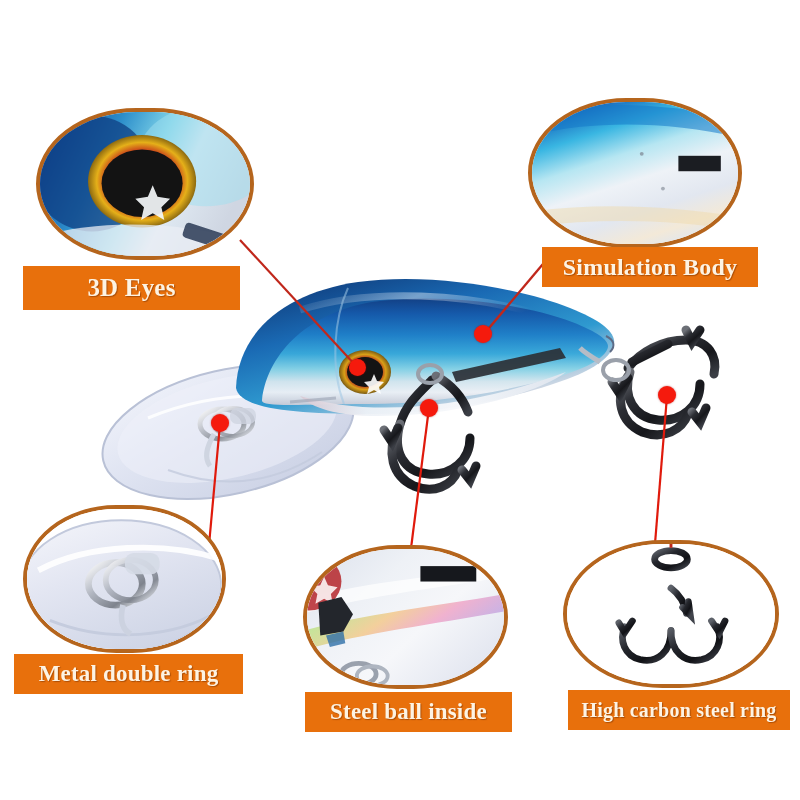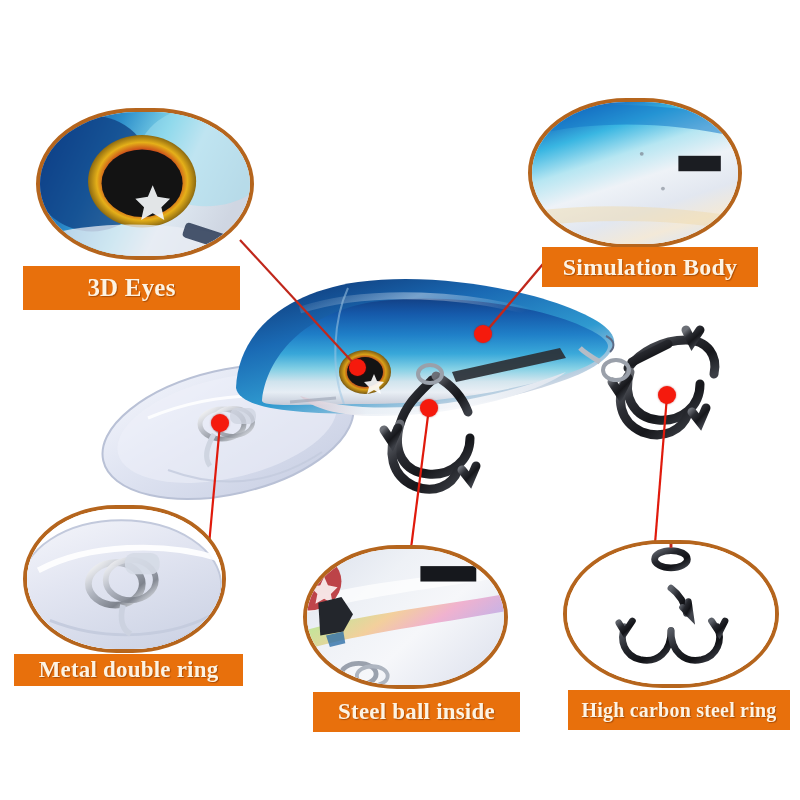--- a/index.html
+++ b/index.html
@@ -290,21 +290,21 @@
         <ellipse cx="104" cy="86" rx="104" ry="68" fill="url(#c3bg)" stroke="#c2c9dc" stroke-width="2"></ellipse>
         <path d="M18,70 C70,42 150,40 206,58" fill="none" stroke="#ffffff" stroke-width="6" opacity="0.9"></path>
         <path d="M30,122 C90,146 160,140 206,112" fill="none" stroke="#c5ccde" stroke-width="3"></path>
         <ellipse cx="98" cy="84" rx="28" ry="22" fill="none" stroke="url(#c3ring)" stroke-width="7"></ellipse>
         <ellipse cx="114" cy="80" rx="26" ry="21" fill="none" stroke="url(#c3ring)" stroke-width="6" opacity="0.92"></ellipse>
         <rect x="108" y="52" width="36" height="22" rx="9" fill="#d5dae6" opacity="0.9"></rect>
         <path d="M106,106 C102,122 106,132 114,136" fill="none" stroke="#ccd2e0" stroke-width="6"></path>
       </svg>
     </div>
   </div>
-  <div class="plate" style="left:14px;top:654px;width:229px;height:32px;font-size:23px;">
+  <div class="plate" style="left:14px;top:654px;width:229px;height:40px;font-size:23px;">
     <span>Metal double ring</span>
   </div>
 
   <div class="callout" style="left:303px;top:545px;width:205px;height:144px;">
     <div class="oval soft">
       <svg class="oval-inner" viewBox="0 0 217 156" preserveAspectRatio="none">
         <defs>
           <linearGradient id="c4bg" x1="0" y1="0.2" x2="0.9" y2="0.9">
             <stop offset="0%" stop-color="#dfe4ee"></stop>
             <stop offset="30%" stop-color="#eef1f6"></stop>
@@ -325,21 +325,21 @@
         <ellipse cx="8" cy="40" rx="34" ry="30" fill="#b5262a" opacity="0.85"></ellipse>
         <path d="M20,44 l4,-9 l4,9 l10,2 l-7,7 l2,10 l-9,-5 l-9,5 l2,-10 l-7,-7 z" fill="#ffffff" opacity="0.85"></path>
         <rect x="124" y="24" width="58" height="16" fill="#16181d"></rect>
         <path d="M18,62 L42,56 L54,74 L44,92 L20,96 Z" fill="#23262c"></path>
         <path d="M26,96 L44,92 L46,104 L30,108 Z" fill="#2e6fa8" opacity="0.8"></path>
         <ellipse cx="60" cy="136" rx="18" ry="11" fill="none" stroke="#9aa1ad" stroke-width="5"></ellipse>
         <ellipse cx="74" cy="138" rx="16" ry="10" fill="none" stroke="#aeb5c0" stroke-width="4"></ellipse>
       </svg>
     </div>
   </div>
-  <div class="plate" style="left:305px;top:692px;width:207px;height:40px;font-size:23px;margin-left:8px;">
+  <div class="plate" style="left:305px;top:692px;width:207px;height:40px;font-size:23px;">
     <span>Steel ball inside</span>
   </div>
 
   <div class="callout" style="left:563px;top:540px;width:216px;height:148px;">
     <div class="oval soft">
       <svg class="oval-inner" viewBox="0 0 228 160" preserveAspectRatio="none">
         <defs>
           <linearGradient id="c5hook" x1="0" y1="0" x2="1" y2="1">
             <stop offset="0%" stop-color="#5e626a"></stop>
             <stop offset="35%" stop-color="#25272d"></stop>

